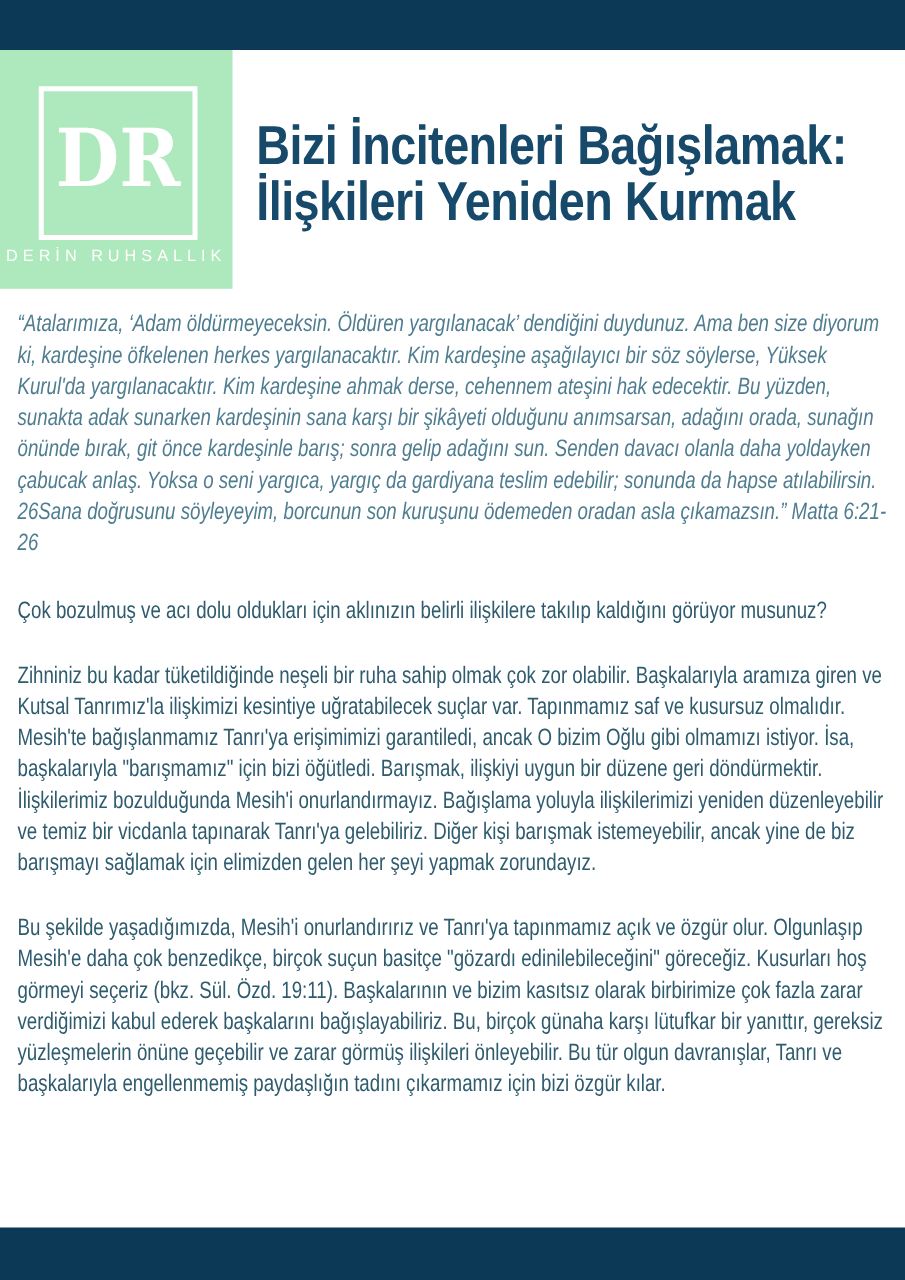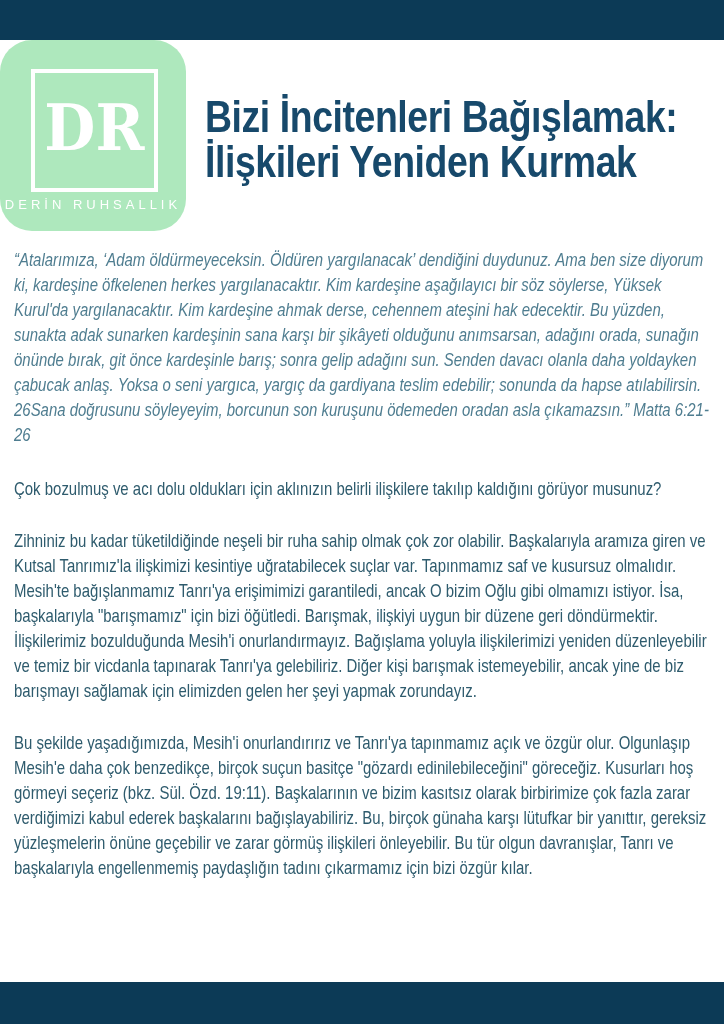--- a/index.html
+++ b/index.html
@@ -21,21 +21,20 @@
   }
   .top-bar { top: 0; height: 40px; }
   .bottom-bar { top: 982px; height: 42px; }
   .brand-block {
     position: absolute;
     left: 0;
     top: 40px;
     width: 186px;
     height: 191px;
     background: #aee8bd;
-    border-radius: 32px;
   }
   .logo-frame {
     position: absolute;
     left: 31px;
     top: 29px;
     width: 127px;
     height: 123px;
     border: 4px solid #ffffff;
     display: flex;
     align-items: center;

